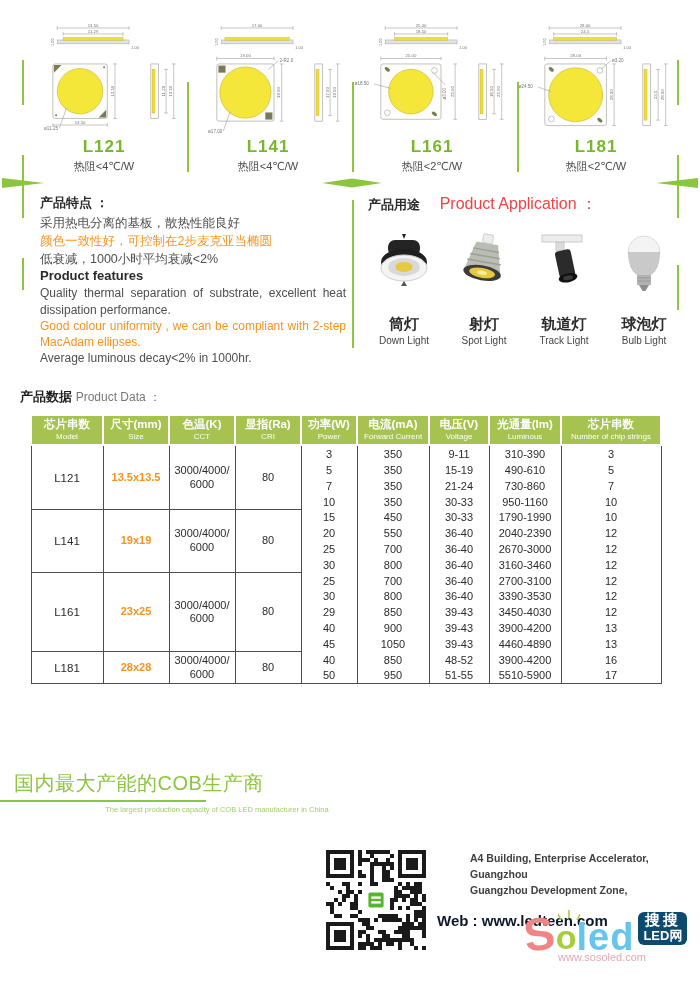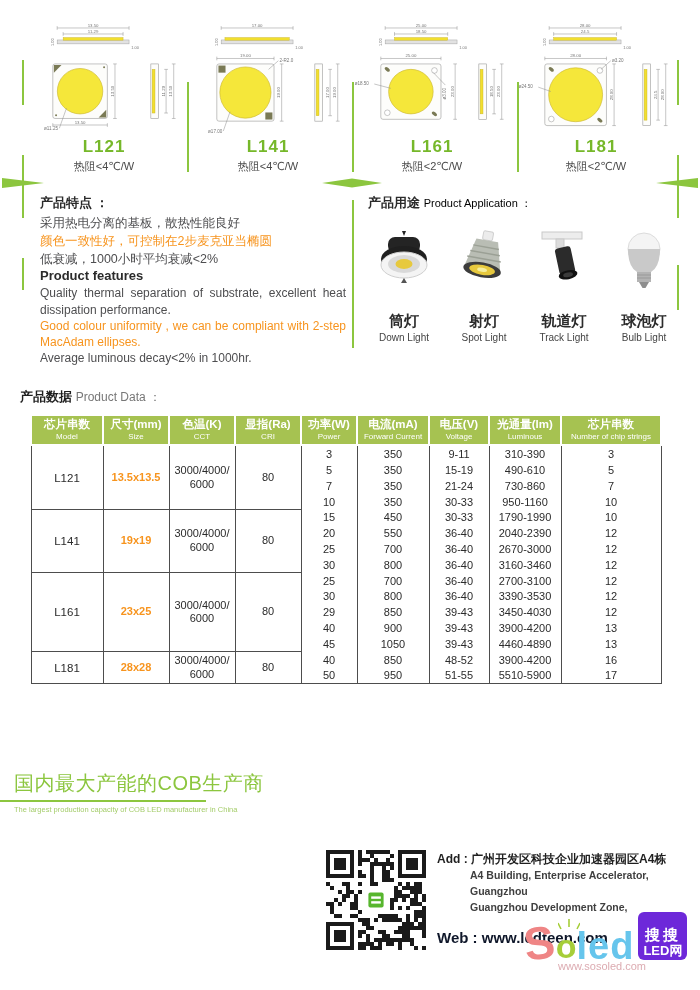--- a/index.html
+++ b/index.html
@@ -17,21 +17,21 @@
   #features{position:absolute;left:40px;top:194px;width:306px;}
   #features .ftitle{font-size:13px;font-weight:bold;color:#2b2b2b;margin-bottom:2px;}
   #features .fline{font-size:12.5px;color:#4e4e50;line-height:1.45;}
   #features .fline.orange{color:#f7941e;}
   #features .en-block{}
   #features .en-block .fline{font-size:12px;text-align:justify;line-height:1.35;}
   
   #apps{position:absolute;left:368px;top:194px;width:312px;}
   #apps .atitle{font-size:13px;margin-bottom:10px;}
   #apps .atitle .cn{font-weight:bold;color:#2b2b2b;}
-  #apps .atitle .en{color:#000000;font-size:11px;}
+  #apps .atitle .en{color:#ef4444;font-size:16px;margin-left:16px;}
   #apps .items{display:flex;justify-content:space-between;}
   .app-item{width:72px;text-align:center;}
   .app-item svg{width:64px;height:78px;display:block;margin:0 auto;}
   .app-item .cn{font-size:15px;font-weight:bold;color:#2b2b2b;margin-top:12px;}
   .app-item .en{font-size:10px;color:#444;margin-top:1px;}
   
   #data-section{position:absolute;left:0;top:388px;width:700px;}
   #data-label{margin-left:20px;font-size:13px;}
   #data-label .cn{font-weight:bold;color:#1f1f1f;}
   #data-label .en{color:#777;font-size:12px;}
@@ -42,42 +42,42 @@
   #ptable th .en{font-size:8px;font-weight:normal;line-height:1.2;white-space:nowrap;}
   #ptable td{text-align:center;font-size:11px;color:#2b2b2b;padding:0;}
   #ptable td.sub{border-left:1px solid #4d4d4d;border-right:1px solid #4d4d4d;height:15.8px;}
   #ptable td.span{border:1px solid #4d4d4d;white-space:pre-line;line-height:1.25;}
   #ptable td.size{color:#f7941e;font-weight:bold;}
   #ptable td.model{font-size:11.5px;}
   
   #slogan{position:absolute;left:0;top:770px;width:420px;}
   #slogan .big{color:#8cc63f;font-size:20px;margin-left:14px;letter-spacing:0.5px;}
   #slogan .rule{height:2px;background:#8cc63f;width:206px;margin-top:3px;}
-  #slogan .small{color:#a5cd6b;font-size:7.5px;margin-left:14px;margin-top:3px;}
+  #slogan .small{color:#a5cd6b;font-size:7.5px;margin-left:14px;margin-top:3px;text-align:center;}
   
   #qr{position:absolute;left:326px;top:850px;width:100px;height:100px;}
   #contact{position:absolute;left:437px;top:851px;width:260px;}
   #wechat-row{display:flex;align-items:center;margin-bottom:10px;}
   #wechat-row svg{width:24px;height:22px;margin-right:6px;}
   #wechat-row .txt{color:#8cc63f;font-size:14.5px;}
   .addr-row{font-size:12px;color:#1f1f1f;}
   .addr-row .lbl{font-weight:bold;}
   .addr-row .cn{font-weight:bold;font-size:12px;}
   .addr-en{margin-left:33px;font-size:10.5px;color:#3f3f3f;font-weight:bold;line-height:1.5;}
   #web-row{font-size:15px;color:#0f172a;margin-top:14px;}
   #web-row .lbl{font-weight:bold;}
   #web-row .val{font-weight:bold;}
   
   #soled{position:absolute;left:524px;top:912px;width:175px;height:75px;}
   #soled .row{display:flex;align-items:flex-end;}
   #soled .s{color:#ef8585;font-size:46px;font-weight:bold;transform:rotate(-8deg);line-height:0.8;}
   #soled .o{color:#a6ce39;font-size:34px;font-weight:bold;line-height:0.9;position:relative;margin-left:1px;}
   #soled .o svg{position:absolute;left:2px;top:-12px;width:22px;height:12px;}
   #soled .led{color:#66c5ec;font-size:38px;font-weight:bold;line-height:0.8;letter-spacing:1px;}
-  #soled .box{background:#6d28d9;border-radius:6px;color:#fff;text-align:center;padding:15px 5px 2px 5px;margin-left:4px;margin-bottom:2px;}
+  #soled .box{background:#0c4a6e;border-radius:6px;color:#fff;text-align:center;padding:0 5px 2px 5px;margin-left:4px;margin-bottom:8px;}
   #soled .box .b1{font-size:15px;font-weight:bold;letter-spacing:3px;line-height:1.1;}
   #soled .box .b2{font-size:13px;font-weight:bold;line-height:1.1;}
   #soled .url{color:#dcabb1;font-size:11px;margin-left:34px;margin-top:-2px;}
 </style>
 </head>
 <body>
 
 <div id="page">
 
   <div class="vline" style="left:22px;top:60px;height:45px;"></div>
@@ -759,24 +759,20 @@
         <rect x="0" y="72" width="28" height="28" fill="#1a1a1a"></rect>
         <rect x="4" y="76" width="20" height="20" fill="#fff"></rect>
         <rect x="8" y="80" width="12" height="12" fill="#1a1a1a"></rect>
         <rect x="38" y="38" width="24" height="24" fill="#fff"></rect>
         <rect x="42.4" y="42.4" width="15.2" height="15.2" rx="2" fill="#57b62e"></rect>
         <rect x="45.2" y="46.4" width="9.6" height="2.4" fill="#fff"></rect>
         <rect x="45.2" y="51.2" width="9.6" height="2.4" fill="#fff"></rect>
       </svg></div>
 
   <div id="contact">
-    <div class="addr-row">
-      <span class="lbl">Add :</span>
-      <span class="cn">广州开发区科技企业加速器园区A4栋</span>
-    </div>
     <div class="addr-en" id="addr-en">
         <div>A4 Building, Enterprise Accelerator,</div>
         <div>Guangzhou</div>
         <div>Guangzhou Development Zone,</div>
       </div>
     <div id="web-row">
       <span class="lbl">Web :</span>
       <span class="val">www.ledteen.com</span>
     </div>
   </div>

